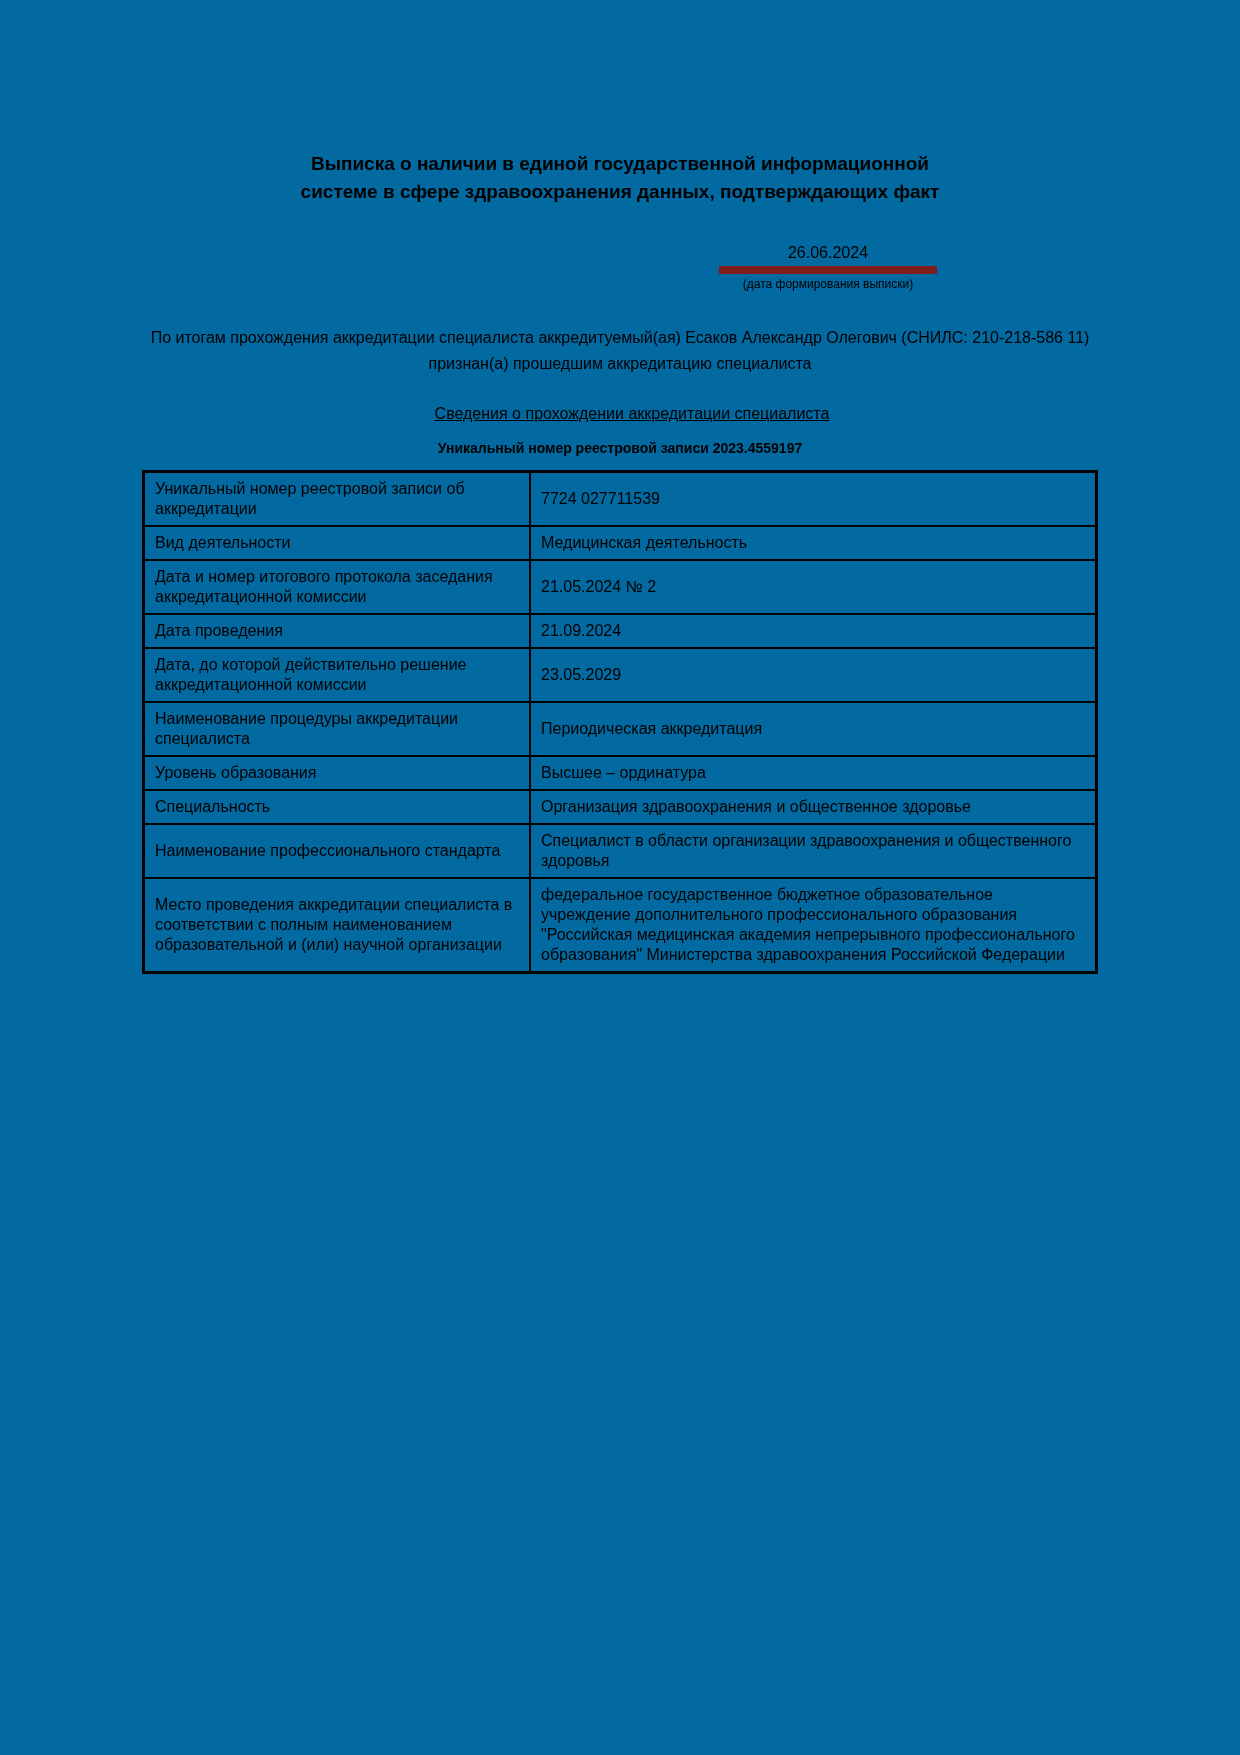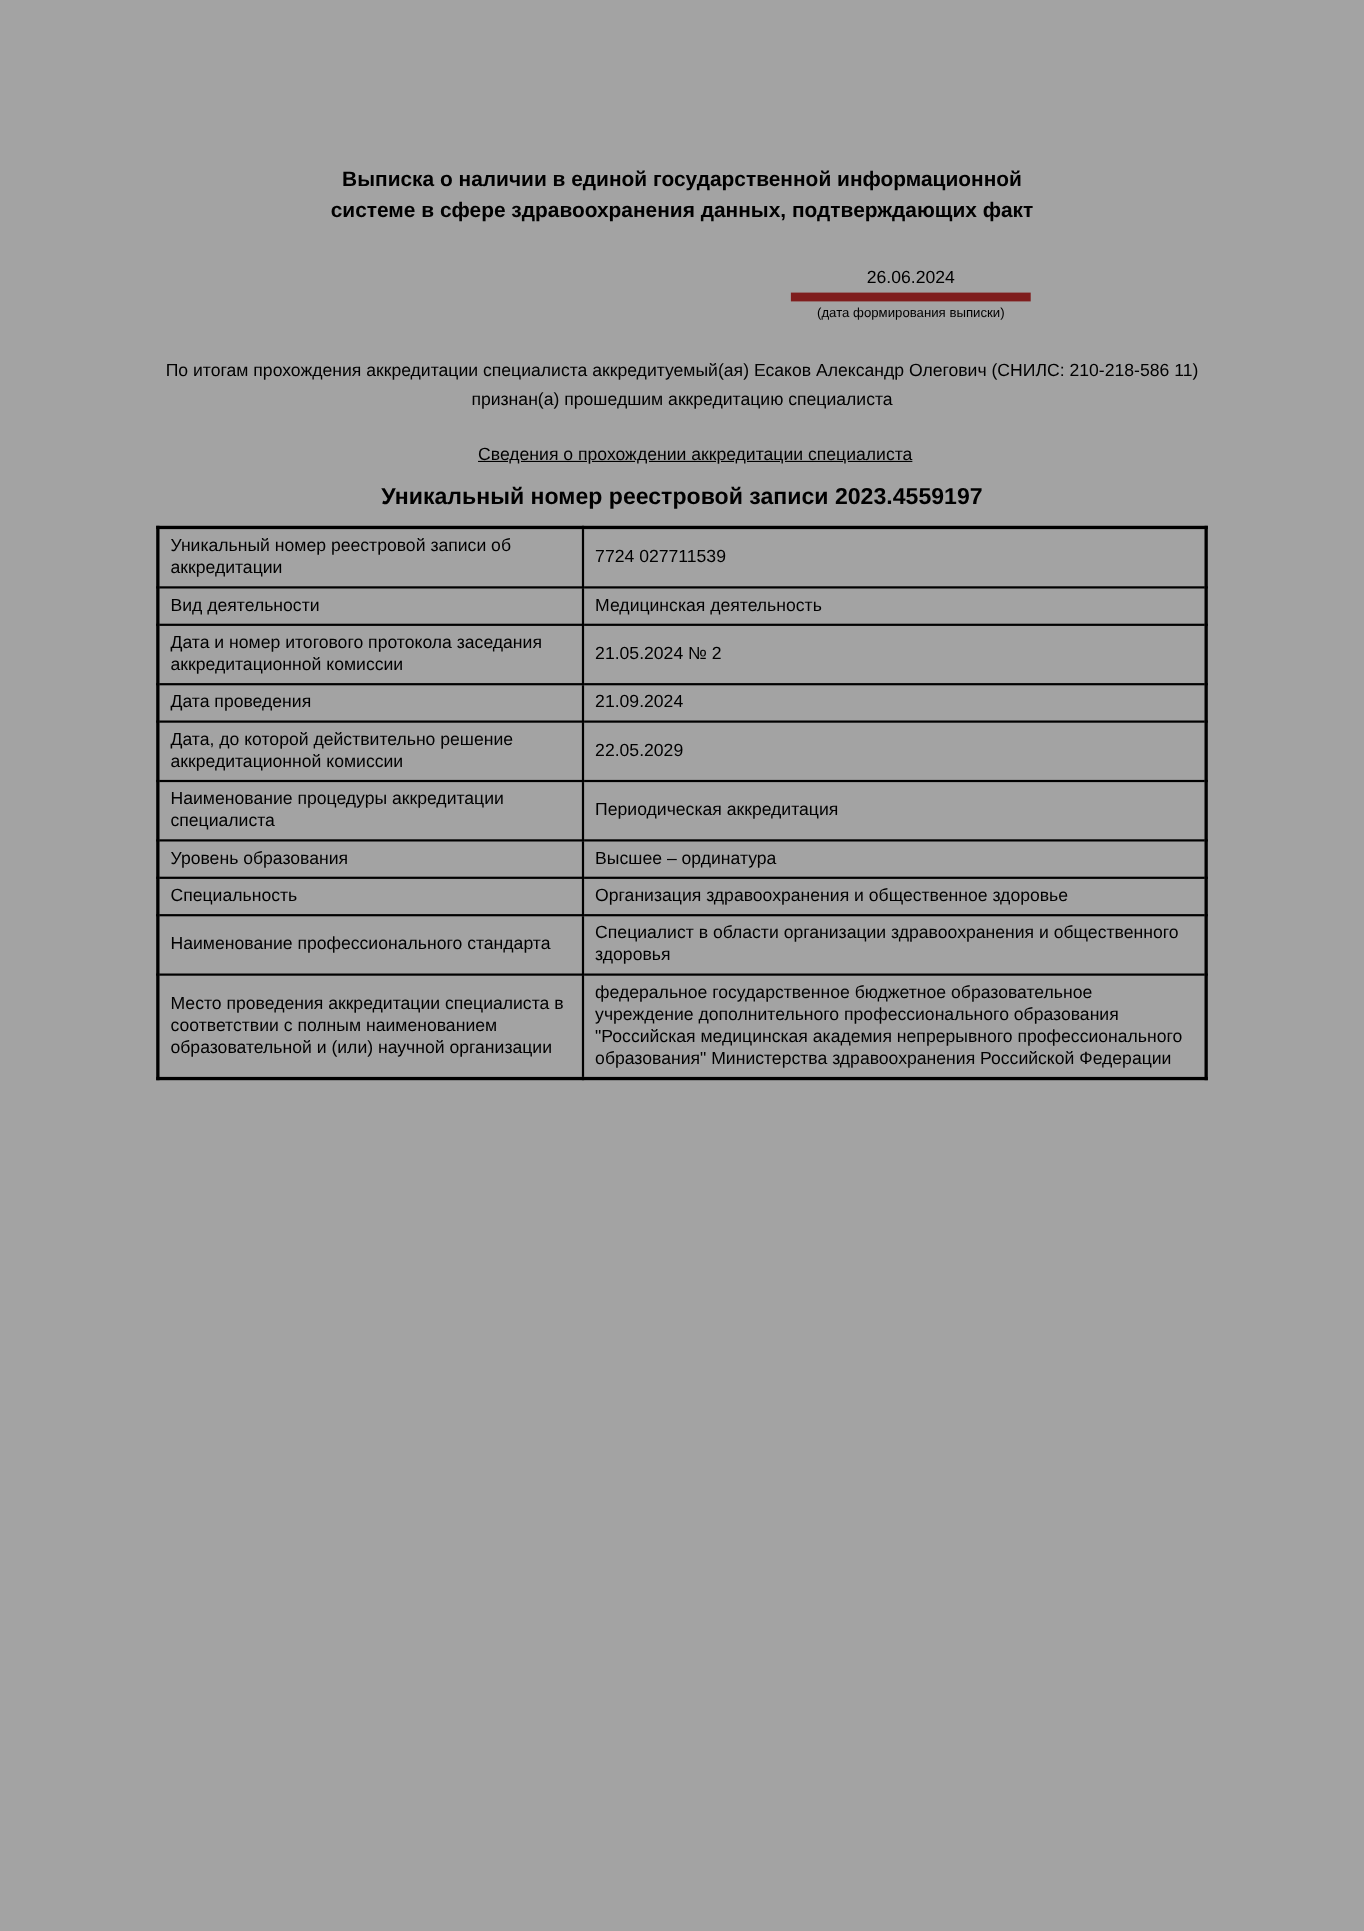--- a/index.html
+++ b/index.html
@@ -5,21 +5,21 @@
   html, body {
     margin: 0;
     padding: 0;
     background: #ffffff;
   }
   .page {
     position: relative;
     width: 1240px;
     height: 1755px;
     margin: 0 auto;
-    background: #a3a3a3;
+    background: #0369a1;
     color: #000000;
     font-family: "Liberation Sans", sans-serif;
     overflow: hidden;
   }
   .doc-title {
     padding-top: 150px;
     text-align: center;
     font-weight: bold;
     font-size: 19px;
     line-height: 28px;
@@ -51,21 +51,21 @@
   .section-heading {
     margin-top: 28px;
     text-align: center;
     font-size: 16px;
     text-decoration: underline;
     padding-left: 24px;
   }
   .registry-heading {
     margin-top: 17px;
     text-align: center;
-    font-size: 21px;
+    font-size: 14px;
     font-weight: bold;
   }
   table.acc-table {
     margin: 14px auto 0 auto;
     width: 938px;
     border-collapse: collapse;
     table-layout: fixed;
   }
   table.acc-table, table.acc-table td {
     border: 2px solid #000000;
@@ -120,21 +120,21 @@
       <tr>
         <td class="col-label">Дата и номер итогового протокола заседания аккредитационной комиссии</td>
         <td class="col-value">21.05.2024 № 2</td>
       </tr>
       <tr>
         <td class="col-label">Дата проведения</td>
         <td class="col-value">21.09.2024</td>
       </tr>
       <tr>
         <td class="col-label">Дата, до которой действительно решение аккредитационной комиссии</td>
-        <td class="col-value">22.05.2029</td>
+        <td class="col-value">23.05.2029</td>
       </tr>
       <tr>
         <td class="col-label">Наименование процедуры аккредитации специалиста</td>
         <td class="col-value">Периодическая аккредитация</td>
       </tr>
       <tr>
         <td class="col-label">Уровень образования</td>
         <td class="col-value">Высшее – ординатура</td>
       </tr>
       <tr>

